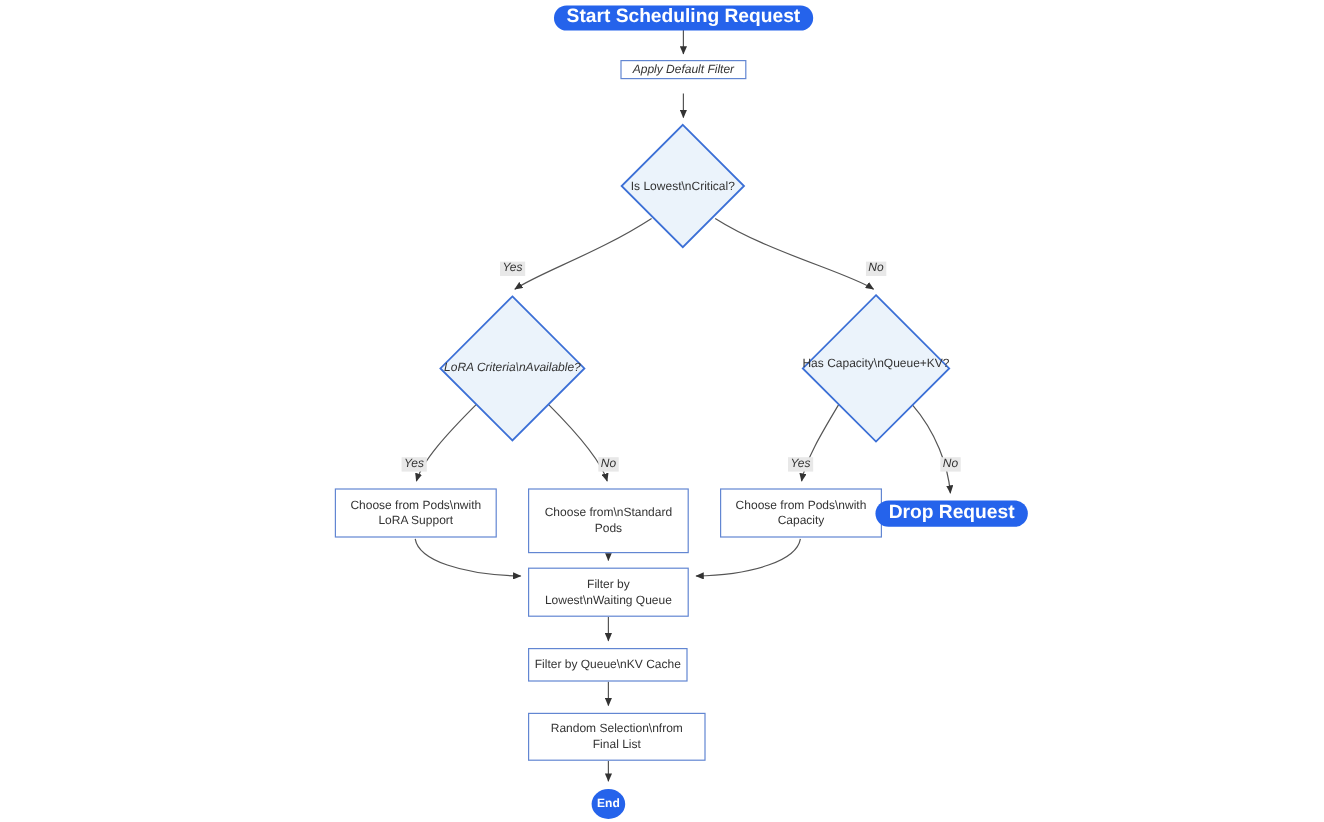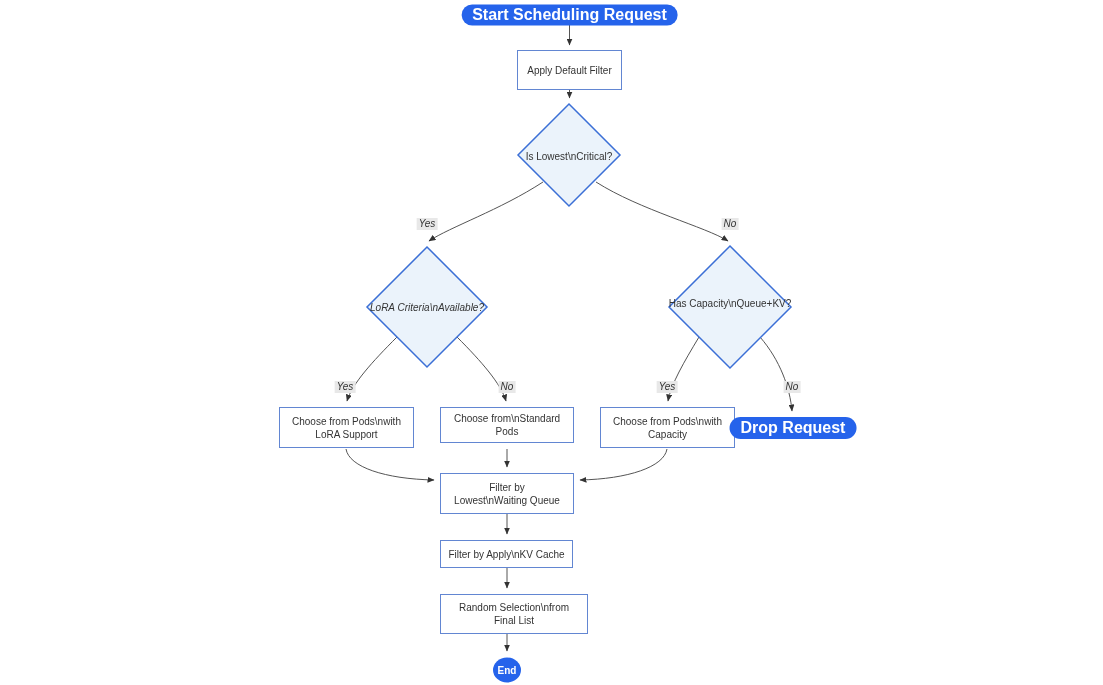--- a/index.html
+++ b/index.html
@@ -82,39 +82,39 @@
     <path class="edge-path" marker-end="url(#arrow)" d="M507,568 L507,588"></path>
     <path class="edge-path" marker-end="url(#arrow)" d="M507,634 L507,651"></path>
 
     <polygon class="diamond-shape" points="569,104 620,155 569,206 518,155"></polygon>
     <polygon class="diamond-shape" points="427,247 487,307 427,367 367,307"></polygon>
     <polygon class="diamond-shape" points="730,246 791,307 730,368 669,307"></polygon>
   </svg>
 
   <div class="node node-pill" style="left:569.5px;top:14.5px;height:21px;">Start Scheduling Request</div>
 
-  <div class="node node-rect" style="left:517px;top:50px;width:105px;height:40px;padding:0 4px;">Apply Default Filter</div>
+  <div class="node node-rect" style="left:517px;top:50px;width:105px;height:16px;padding:0 4px;font-style:italic;">Apply Default Filter</div>
 
   <div class="diamond-label" style="left:569px;top:156px;">Is Lowest\nCritical?</div>
 
   <div class="diamond-label" style="left:427px;top:307px;font-style:italic;">LoRA Criteria\nAvailable?</div>
 
   <div class="diamond-label" style="left:730px;top:303px;">Has Capacity\nQueue+KV?</div>
 
   <div class="node node-rect" style="left:279px;top:407px;width:135px;height:41px;">Choose from Pods\nwith LoRA Support</div>
 
-  <div class="node node-rect" style="left:440px;top:407px;width:134px;height:36px;">Choose from\nStandard Pods</div>
+  <div class="node node-rect" style="left:440px;top:407px;width:134px;height:54px;">Choose from\nStandard Pods</div>
 
   <div class="node node-rect" style="left:600px;top:407px;width:135px;height:41px;">Choose from Pods\nwith Capacity</div>
 
   <div class="node node-pill" style="left:793px;top:428px;height:22px;">Drop Request</div>
 
   <div class="node node-rect" style="left:440px;top:473px;width:134px;height:41px;">Filter by Lowest\nWaiting Queue</div>
 
-  <div class="node node-rect nowrap" style="left:440px;top:540px;width:133px;height:28px;">Filter by Apply\nKV Cache</div>
+  <div class="node node-rect nowrap" style="left:440px;top:540px;width:133px;height:28px;">Filter by Queue\nKV Cache</div>
 
   <div class="node node-rect" style="left:440px;top:594px;width:148px;height:40px;">Random Selection\nfrom Final List</div>
 
   <div class="node node-circle" style="left:507px;top:670px;width:28px;height:25px;text-align:center;">End</div>
 
   <div class="edge-chip" style="left:427px;top:224px;">Yes</div>
   <div class="edge-chip" style="left:730px;top:224px;">No</div>
   <div class="edge-chip" style="left:345px;top:387px;">Yes</div>
   <div class="edge-chip" style="left:507px;top:387px;">No</div>
   <div class="edge-chip" style="left:667px;top:387px;">Yes</div>

